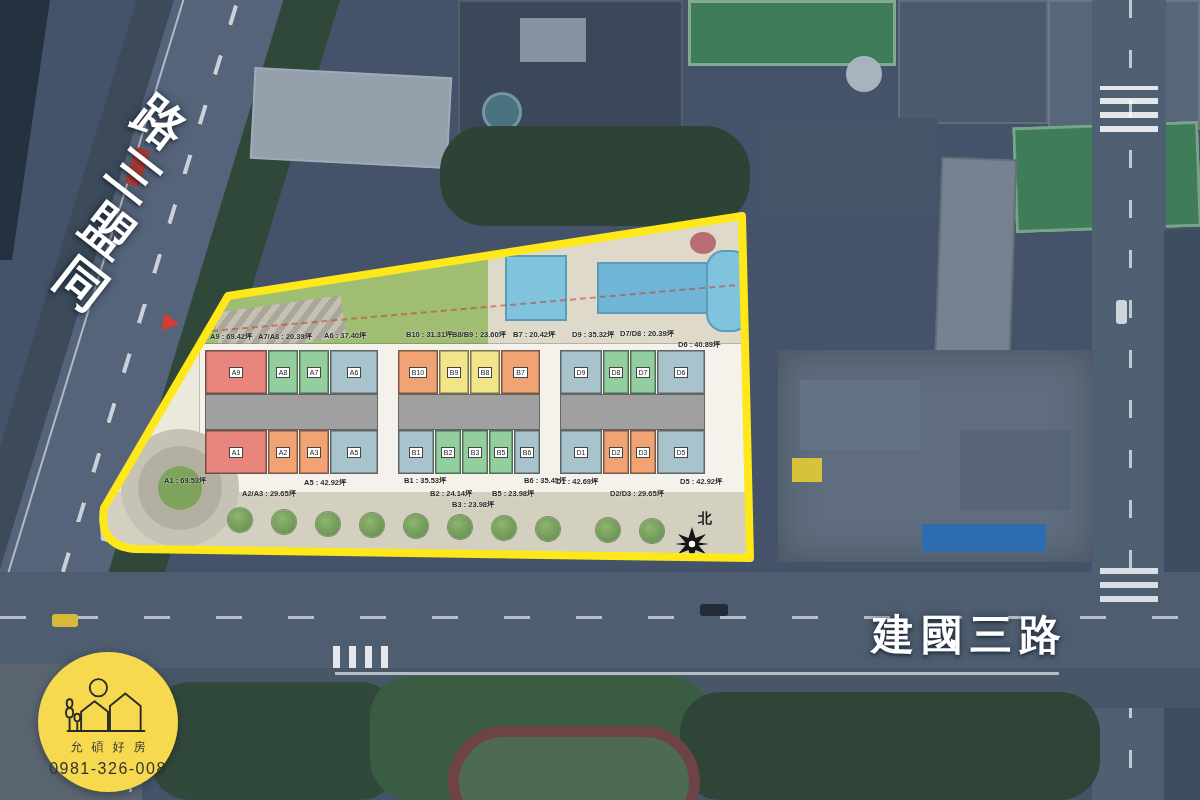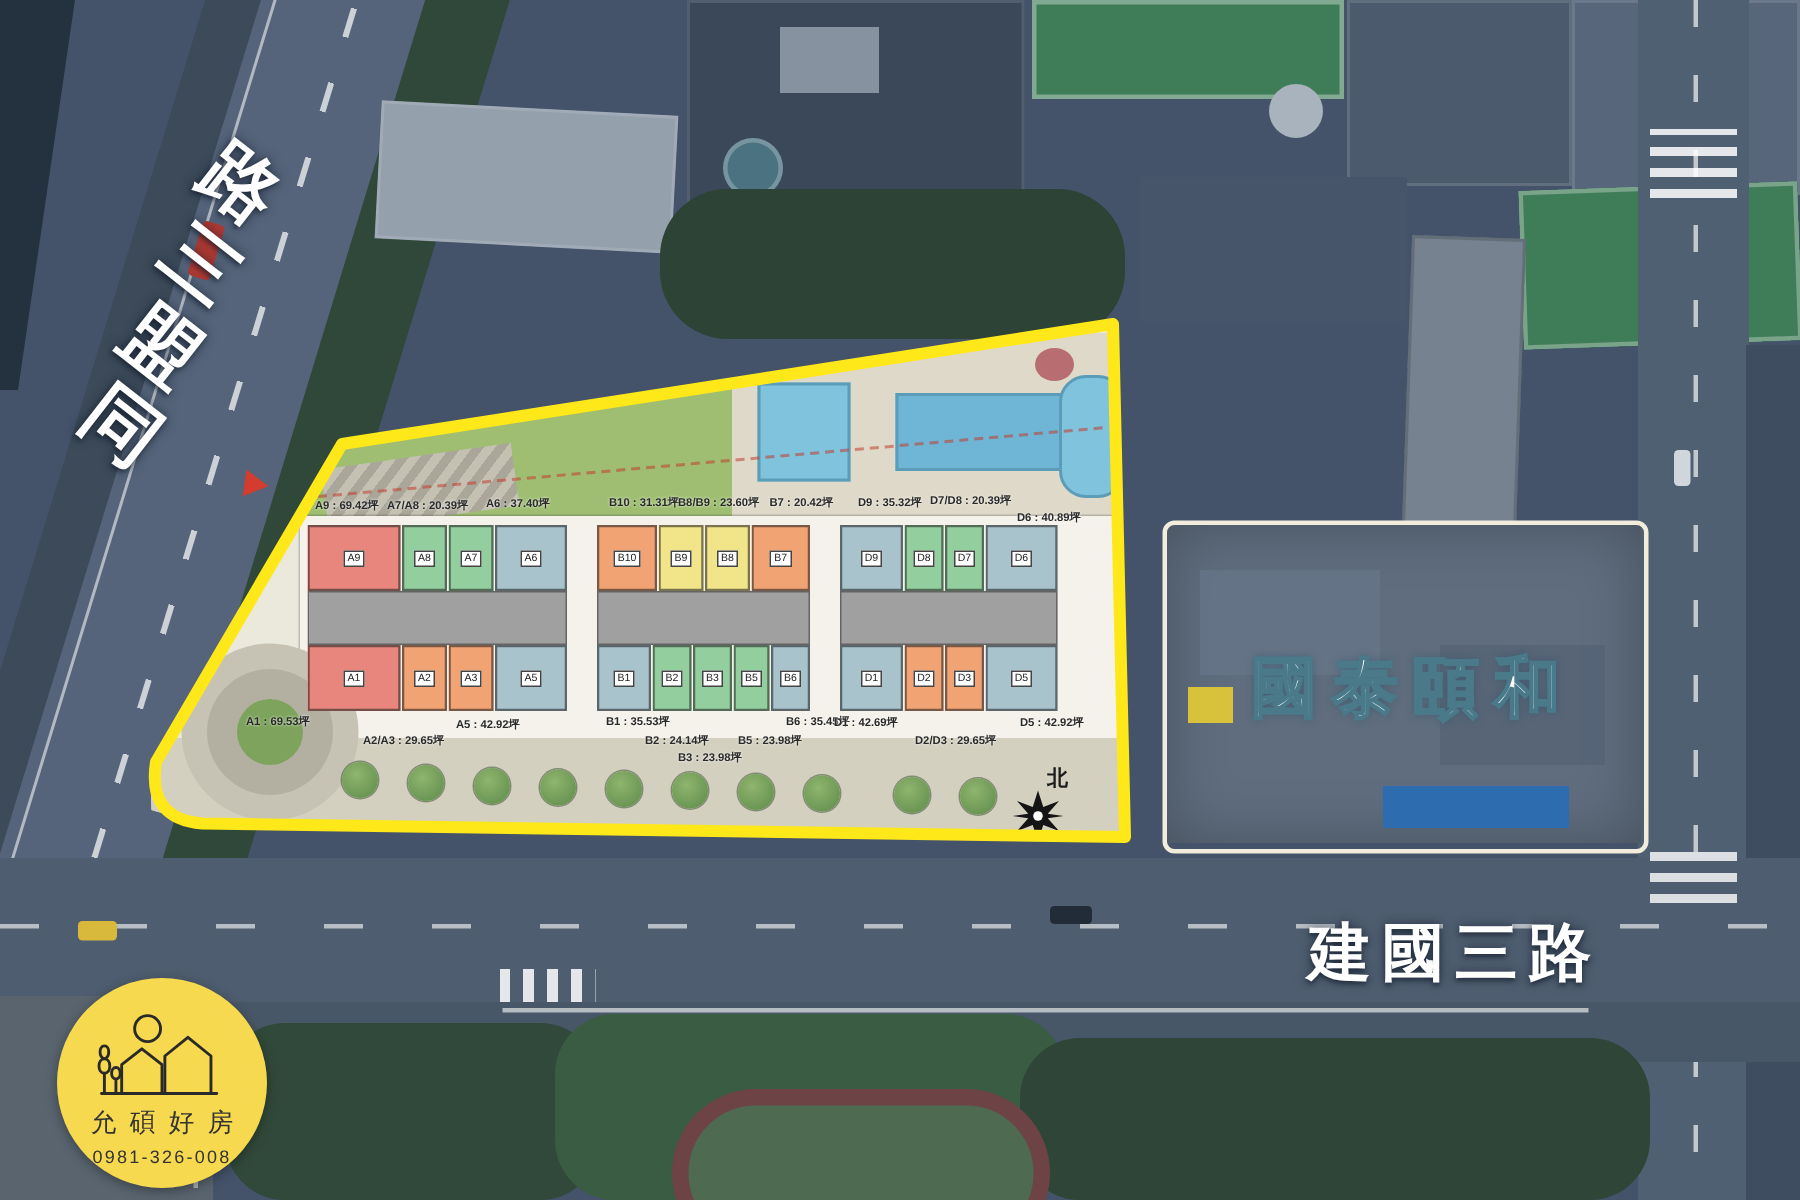--- a/index.html
+++ b/index.html
@@ -114,22 +114,22 @@
   .watermark{left:92px;top:538px;font-size:54px;font-weight:bold;white-space:nowrap;color:transparent;
     -webkit-text-stroke:2.2px rgba(255,255,255,.92);letter-spacing:1px;}
   .road-label-bottom{left:872px;top:607px;font-size:42px;font-weight:bold;color:#fff;letter-spacing:7px;white-space:nowrap;
     text-shadow:0 0 7px rgba(15,25,40,.6),0 2px 3px rgba(15,25,40,.5);}
   .main-title{left:664px;top:696px;font-size:60px;font-weight:bold;color:#fff;letter-spacing:4px;white-space:nowrap;
     text-shadow:3px 0 0 #2d5a74,-3px 0 0 #2d5a74,0 3px 0 #2d5a74,0 -3px 0 #2d5a74,
       3px 3px 0 #2d5a74,-3px -3px 0 #2d5a74,3px -3px 0 #2d5a74,-3px 3px 0 #2d5a74,0 0 10px rgba(20,50,75,.5);}
   .logo{left:38px;top:652px;width:140px;height:140px;border-radius:50%;background:var(--logo-yellow);
     display:flex;flex-direction:column;align-items:center;justify-content:flex-end;padding-bottom:14px;box-sizing:border-box;
     box-shadow:0 2px 8px rgba(0,0,0,.35);}
-  .logo-name{font-size:17px;color:#333;letter-spacing:9px;text-indent:9px;margin-top:2px;}
-  .logo-phone{font-size:12px;color:#333;letter-spacing:1.5px;margin-top:4px;}
+  .logo-name{font-size:12px;color:#333;letter-spacing:9px;text-indent:9px;margin-top:2px;}
+  .logo-phone{font-size:16px;color:#333;letter-spacing:1.5px;margin-top:4px;}
 </style>
 </head>
 <body>
 
 <div class="stage">
 
   <div class="abs water"></div>
   <div class="abs sidewalk-left"></div>
   <div class="abs road-left"></div>
   <div class="abs treeline-left"></div>
@@ -311,23 +311,20 @@
   </svg>
   <div class="abs entry-arrow"></div>
 
   <div class="abs road-label-left">
       <span class="ch">同</span>
       <span class="ch">盟</span>
       <span class="ch">三</span>
       <span class="ch">路</span>
     </div>
 
-  <div class="abs site-box">
-    <span class="site-box-label">國泰頤和</span>
-  </div>
 
 
   <div class="abs road-label-bottom">建國三路</div>
 
 
   <div class="abs logo">
     <svg width="96" height="62" viewBox="0 0 100 64">
       <g fill="none" stroke="#2a2a2a" stroke-width="2" stroke-linejoin="round" stroke-linecap="round">
         <circle cx="40" cy="13" r="9"></circle>
         <path d="M22 58 L22 38 L36 27 L50 38 L50 58"></path>

